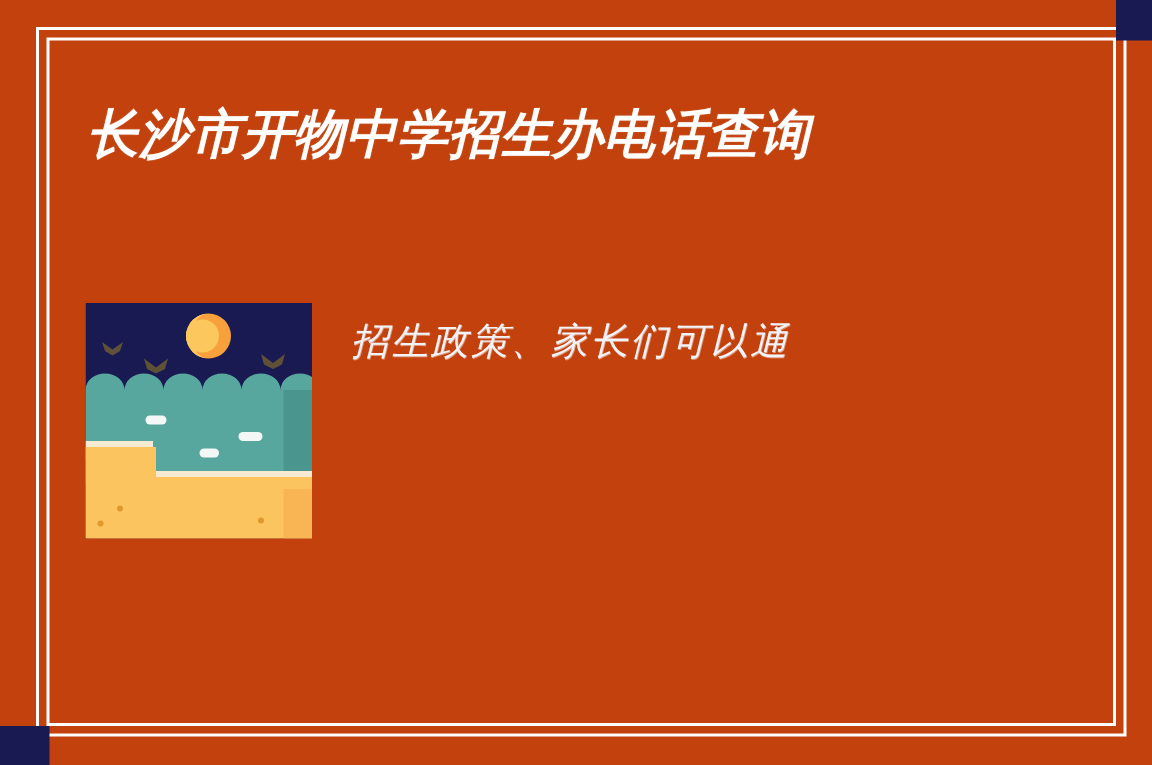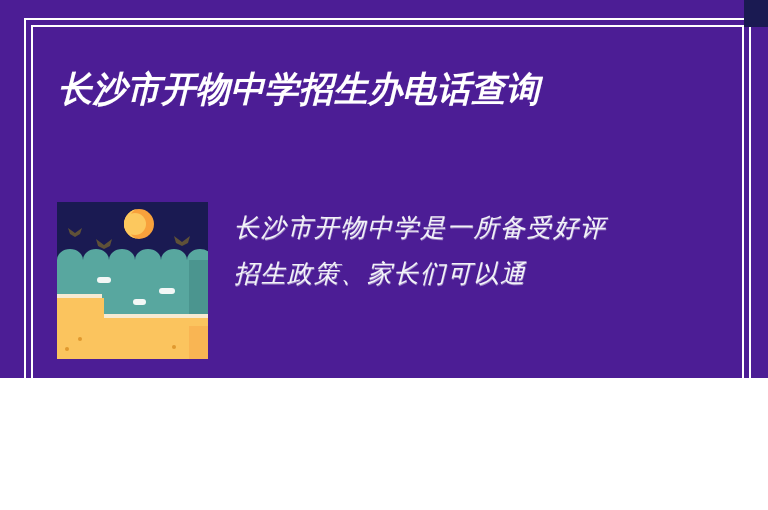--- a/index.html
+++ b/index.html
@@ -8,22 +8,22 @@
   }
   body {
     width: 768px;
     height: 510px;
     overflow: hidden;
     font-family: "Liberation Sans", sans-serif;
   }
   #poster {
     position: relative;
     width: 768px;
-    height: 378px;
-    background: #4c1d95;
+    height: 510px;
+    background: #c2410c;
     overflow: hidden;
   }
   
   .frame-outer {
     position: absolute;
     left: 24px;
     top: 18px;
     width: 727px;
     height: 473px;
     border: 2px solid #ffffff;
@@ -149,17 +149,16 @@
 
       <g fill="#e0992f">
         <circle cx="23" cy="137" r="2"></circle>
         <circle cx="10" cy="147" r="2"></circle>
         <circle cx="117" cy="145" r="2"></circle>
       </g>
     </svg>
   </div>
 
   <div class="body-text">
-    <div class="body-line">长沙市开物中学是一所备受好评</div>
     <div class="body-line">招生政策、家长们可以通</div>
   </div>
 
 </div>
 
 </body></html>

